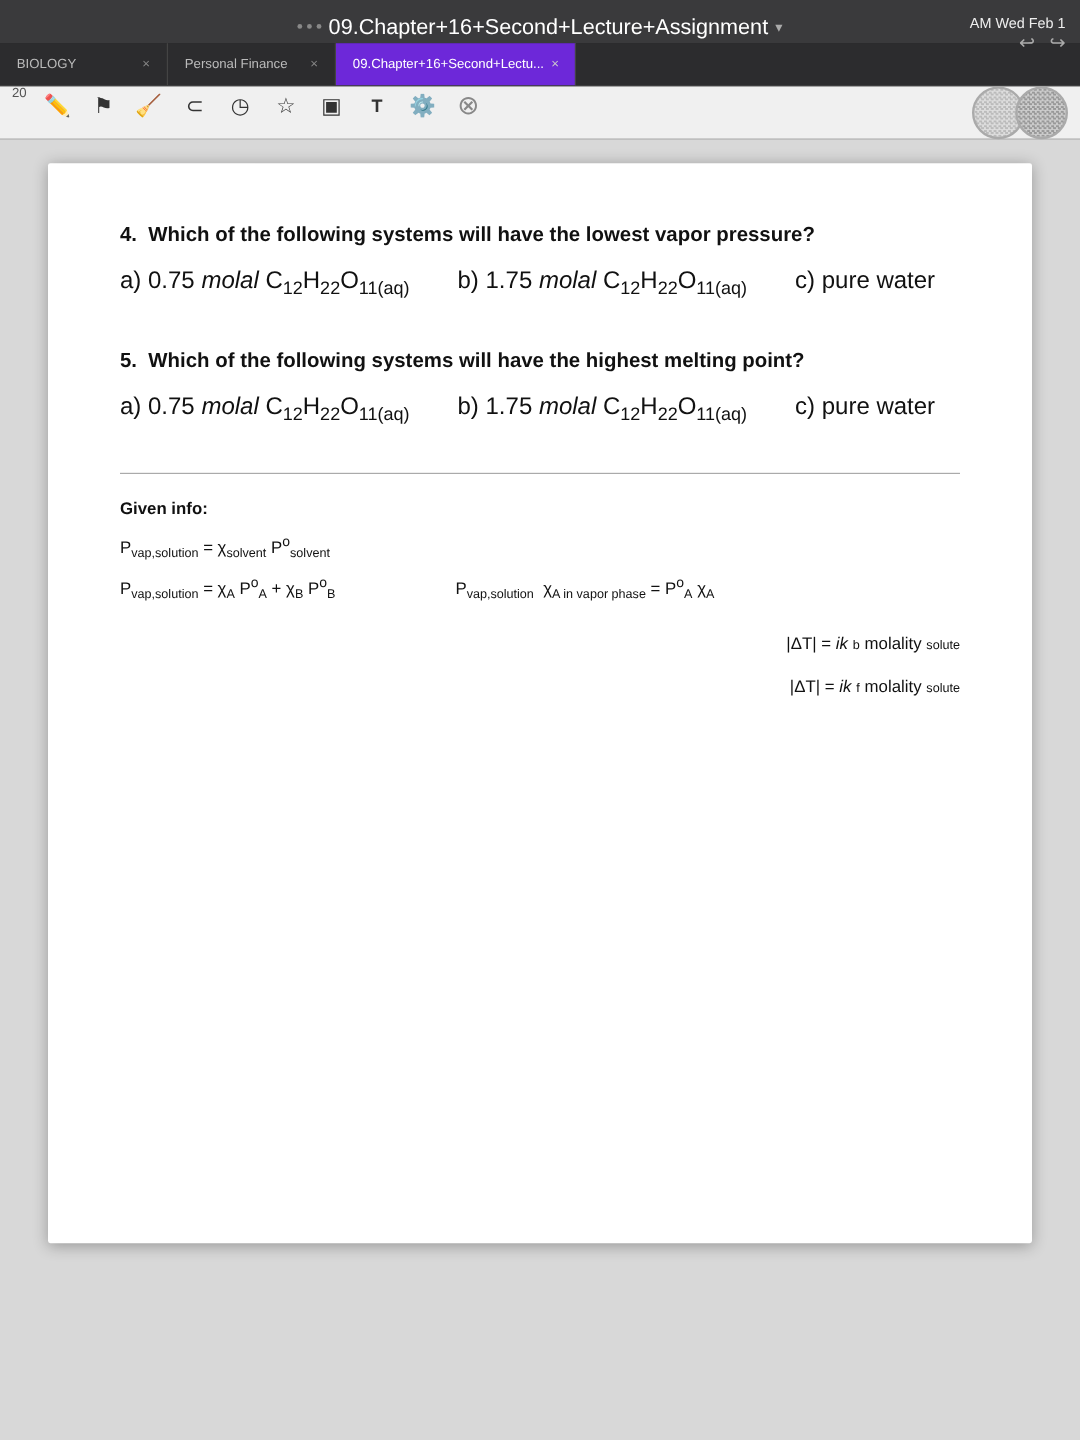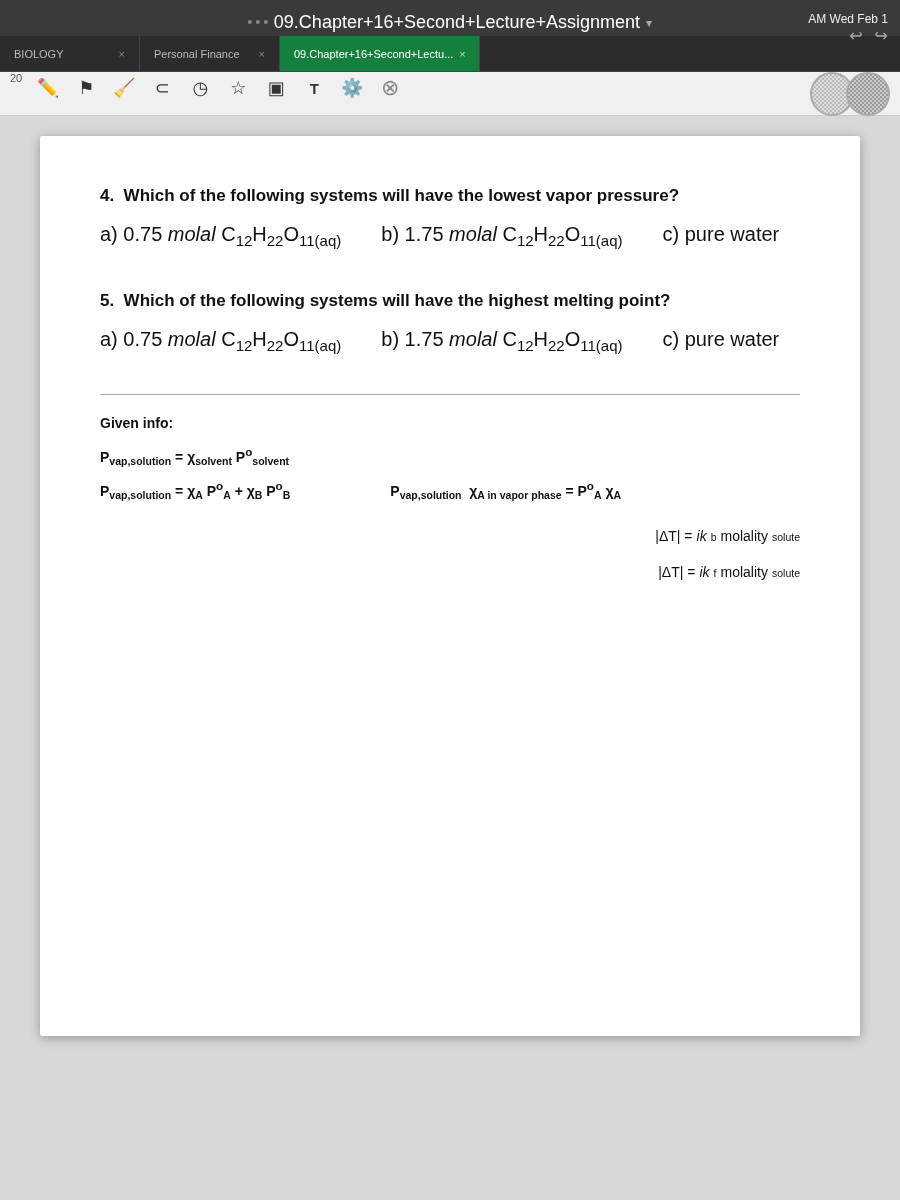--- a/index.html
+++ b/index.html
@@ -93,21 +93,21 @@
       color: #ccc;
       border-right: 1px solid #444;
       gap: 6px;
       cursor: pointer;
       min-width: 140px;
       max-width: 200px;
       position: relative;
     }
 
     .tab.active {
-      background: #15803d;
+      background: #6d28d9;
       color: #fff;
     }
 
     .tab-close {
       font-size: 11px;
       color: #888;
       margin-left: auto;
     }
 
     
@@ -214,21 +214,20 @@
     }
 
     .formula-block {
       margin-bottom: 12px;
       font-size: 14px;
       color: #111;
       display: flex;
       align-items: flex-end;
       gap: 60px;
       flex-wrap: wrap;
-      font-weight: bold;
     }
 
     .formula-item {
       display: flex;
       align-items: baseline;
       gap: 4px;
       font-size: 14px;
       color: #111;
     }
 

